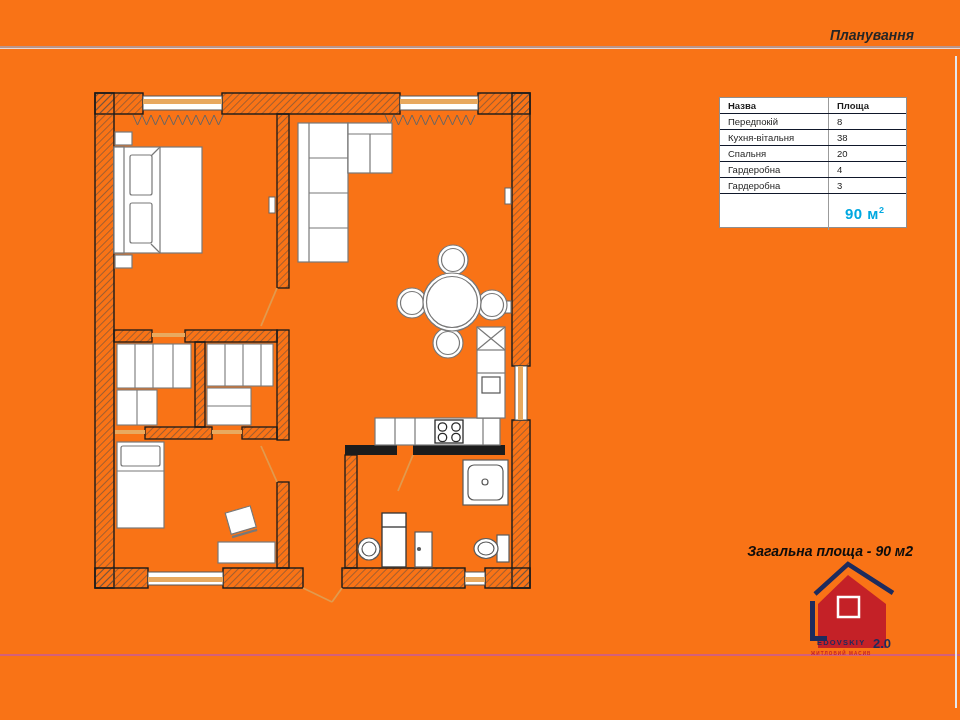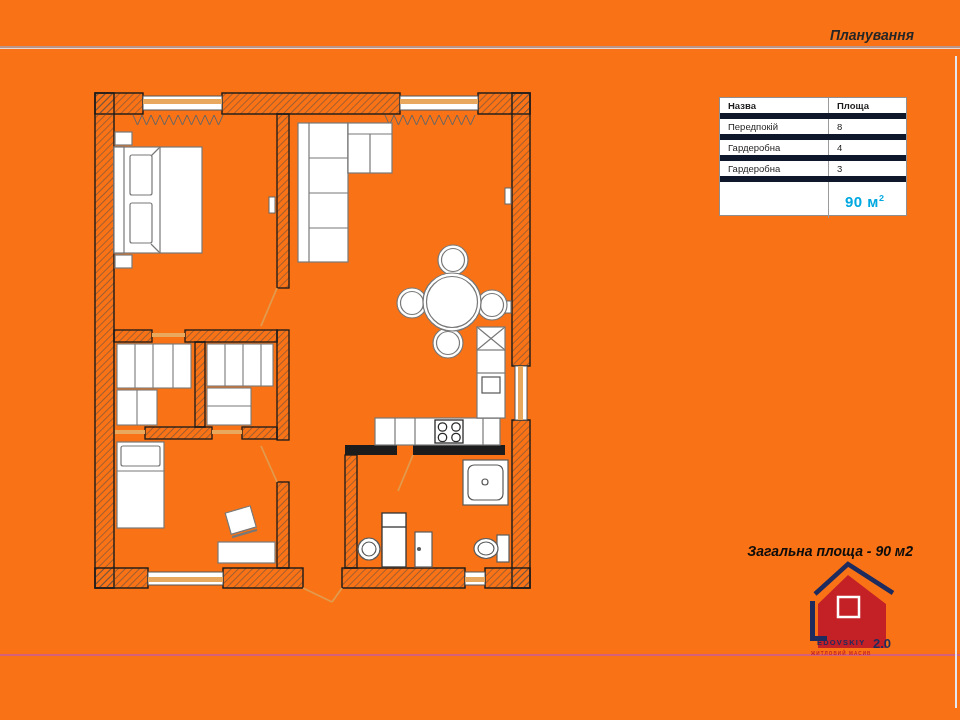--- a/index.html
+++ b/index.html
@@ -29,21 +29,21 @@
 
   
   .plan-svg{position:absolute;left:85px;top:85px;}
 
   
   .area-table{
     position:absolute;left:719px;top:97px;width:186px;
     background:#fff;border:1px solid #8f8f8f;
     font-size:9.5px;color:#1c1c1c;
   }
-  .a-row{display:grid;grid-template-columns:109px 1fr;border-top:6px solid #0f172a;}
+  .a-row{display:grid;grid-template-columns:109px 1fr;border-top:1px solid #0f172a;}
   .a-row:first-child{border-top:none;}
   .a-row > span{display:block;padding:2px 0 1px 8px;line-height:12px;}
   .a-row > span:first-child{border-right:1px solid #9b9b9b;}
   .a-row.header span{font-weight:bold;}
   .a-row.total{height:33px;position:relative;}
   .a-row.total > span:first-child{height:100%;}
   .total-value{
     position:absolute;left:117px;top:8px;
     font-size:15px;font-weight:bold;color:#00a8e0;letter-spacing:.5px;
   }
@@ -247,20 +247,28 @@
   <div class="area-table">
     <div class="a-row header">
       <span>Назва</span>
       <span>Площа</span>
     </div>
     <div class="a-row">
       <span>Передпокій</span>
       <span>8</span>
     </div>
     <div class="a-row">
+      <span>Кухня-вітальня</span>
+      <span>38</span>
+    </div>
+    <div class="a-row">
+      <span>Спальня</span>
+      <span>20</span>
+    </div>
+    <div class="a-row">
       <span>Гардеробна</span>
       <span>4</span>
     </div>
     <div class="a-row">
       <span>Гардеробна</span>
       <span>3</span>
     </div>
     <div class="a-row total">
       <span></span>
       <span class="total-value"><span>90 м</span><sup>2</sup></span>

